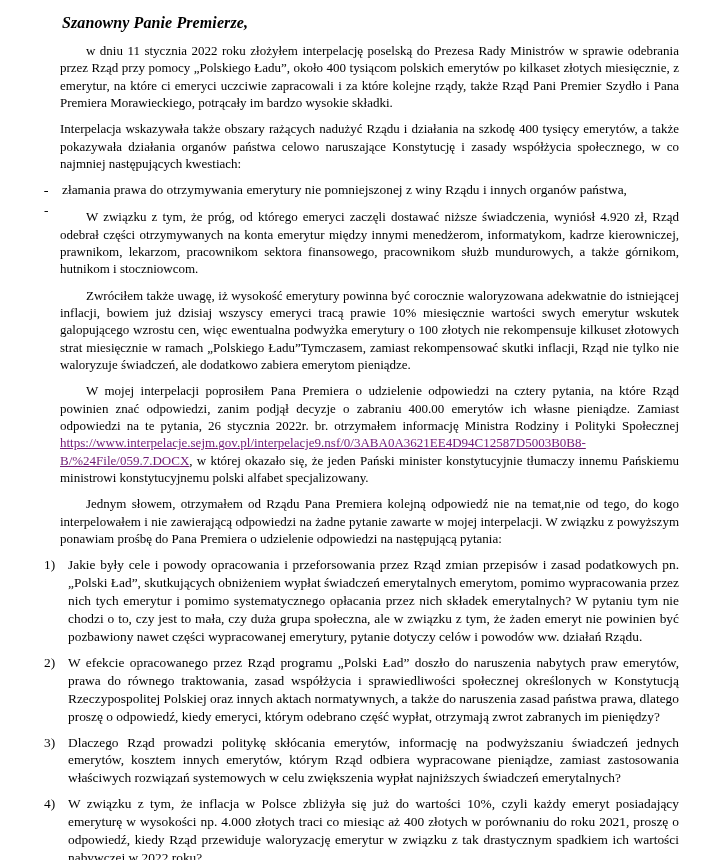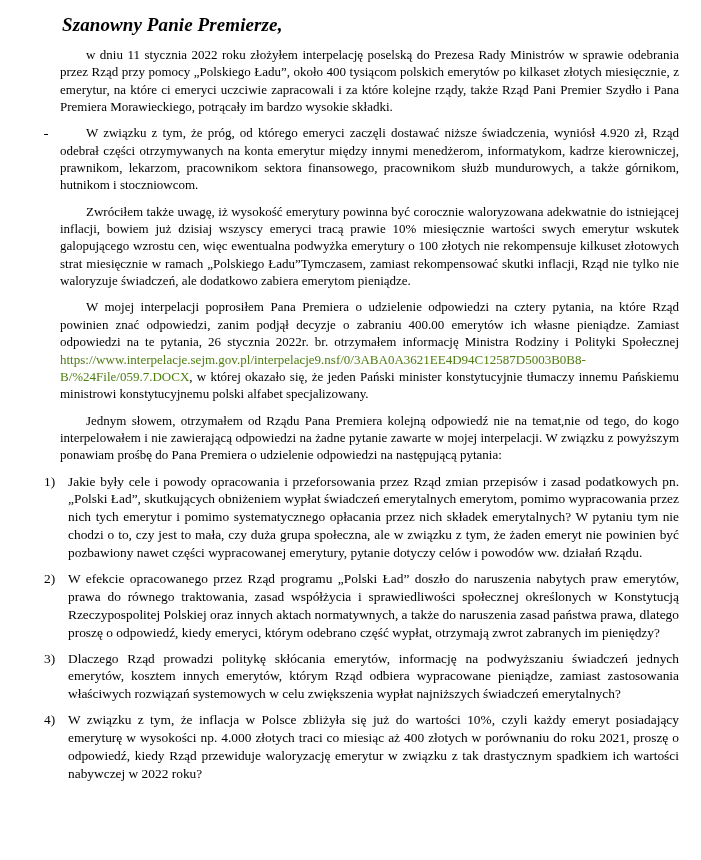--- a/index.html
+++ b/index.html
@@ -16,21 +16,21 @@
   }
   #doc {
     box-sizing: border-box;
     width: 701px;
     height: 860px;
     padding: 14px 22px 0 44px;
   }
   .salutation {
     font-weight: bold;
     font-style: italic;
-    font-size: 19px;
+    font-size: 16px;
     margin: 0 0 10px 18px;
     letter-spacing: 0.1px;
   }
   p.body {
     margin: 0 0 9px 16px;
     font-size: 13px;
     line-height: 1.335;
     text-align: justify;
     text-justify: inter-word;
     hyphens: manual;
@@ -70,36 +70,38 @@
     padding-left: 24px;
     margin-bottom: 8px;
   }
   ol.numlist > li .num {
     position: absolute;
     left: 0;
     top: 0;
     width: 20px;
   }
   .link {
-    color: #4d7c0f;
+    color: #701a75;
+    text-decoration: underline;
   }
 </style>
 </head>
 <body>
 
 <div id="doc">
 
   <div class="salutation">Szanowny Panie Premierze,</div>
 
   <p class="body indent">w dniu 11 stycznia 2022 roku złożyłem interpelację poselską do Prezesa Rady Ministrów w sprawie odebrania przez Rząd przy pomocy „Polskiego Ładu”, około 400 tysiącom polskich emerytów po kilkaset złotych miesięcznie, z emerytur, na które ci emeryci uczciwie zapracowali i za które kolejne rządy, także Rząd Pani Premier Szydło i Pana Premiera Morawieckiego, potrącały im bardzo wysokie składki.</p>
 
+  <p class="body">Interpelacja wskazywała także obszary rażących nadużyć Rządu i działania na szkodę 400 tysięcy emerytów, a także pokazywała działania organów państwa celowo naruszające Konstytucję i zasady współżycia społecznego, w co najmniej następujących kwestiach:</p>
 
   <ul class="dashlist">
     <li><span class="dash">-</span></li>
-    <li><span class="dash">-</span></li>
+    <li><span class="dash">-</span><span>złamania prawa do otrzymywania emerytury nie pomniejszonej z winy Rządu i innych organów państwa,</span></li>
     <li><span class="dash">-</span></li>
   </ul>
 
   <p class="body indent">W związku z tym, że próg, od którego emeryci zaczęli dostawać niższe świadczenia, wyniósł 4.920 zł, Rząd odebrał części otrzymywanych na konta emerytur między innymi menedżerom, informatykom, kadrze kierowniczej, prawnikom, lekarzom, pracownikom sektora finansowego, pracownikom służb mundurowych, a także górnikom, hutnikom i stoczniowcom.</p>
 
   <p class="body indent">Zwróciłem także uwagę, iż wysokość emerytury powinna być corocznie waloryzowana adekwatnie do istniejącej inflacji, bowiem już dzisiaj wszyscy emeryci tracą prawie 10% miesięcznie wartości swych emerytur wskutek galopującego wzrostu cen, więc ewentualna podwyżka emerytury o 100 złotych nie rekompensuje kilkuset złotowych strat miesięcznie w ramach „Polskiego Ładu”Tymczasem, zamiast rekompensować skutki inflacji, Rząd nie tylko nie waloryzuje świadczeń, ale dodatkowo zabiera emerytom pieniądze.</p>
 
   <p class="body indent"><span>W mojej interpelacji poprosiłem Pana Premiera o udzielenie odpowiedzi na cztery pytania, na które Rząd powinien znać odpowiedzi, zanim podjął decyzje o zabraniu 400.00 emerytów ich własne pieniądze. Zamiast odpowiedzi na te pytania, 26 stycznia 2022r. br. otrzymałem informację Ministra Rodziny i Polityki Społecznej</span> <span class="link">https://www.interpelacje.sejm.gov.pl/interpelacje9.nsf/0/3ABA0A3621EE4D94C12587D5003B0B8-B/%24File/059.7.DOCX</span><span>, w której okazało się, że jeden Pański minister konstytucyjnie tłumaczy innemu Pańskiemu ministrowi konstytucyjnemu polski alfabet specjalizowany.</span></p>
 
   <p class="body indent">Jednym słowem, otrzymałem od Rządu Pana Premiera kolejną odpowiedź nie na temat,nie od tego, do kogo interpelowałem i nie zawierającą odpowiedzi na żadne pytanie zawarte w mojej interpelacji. W związku z powyższym ponawiam prośbę do Pana Premiera o udzielenie odpowiedzi na następującą pytania:</p>

